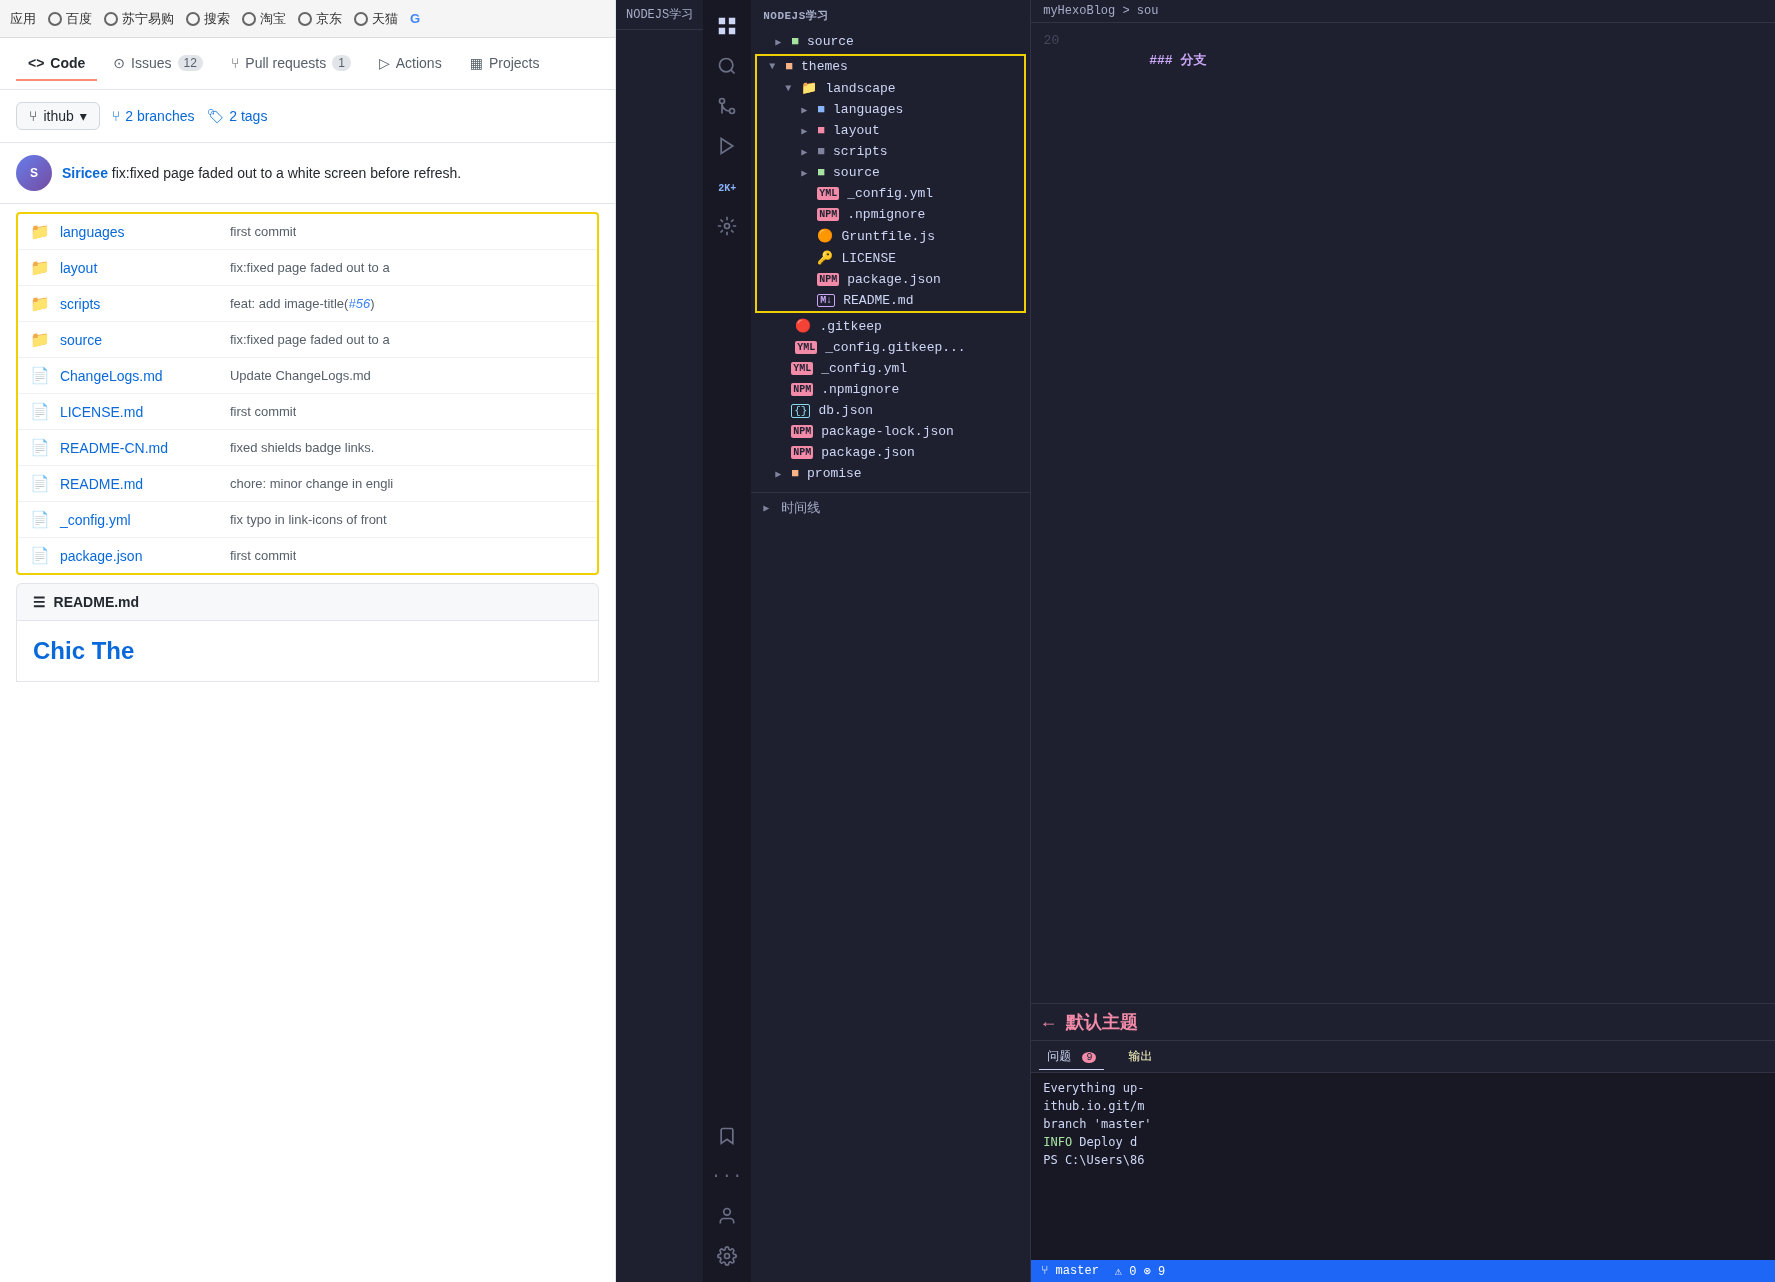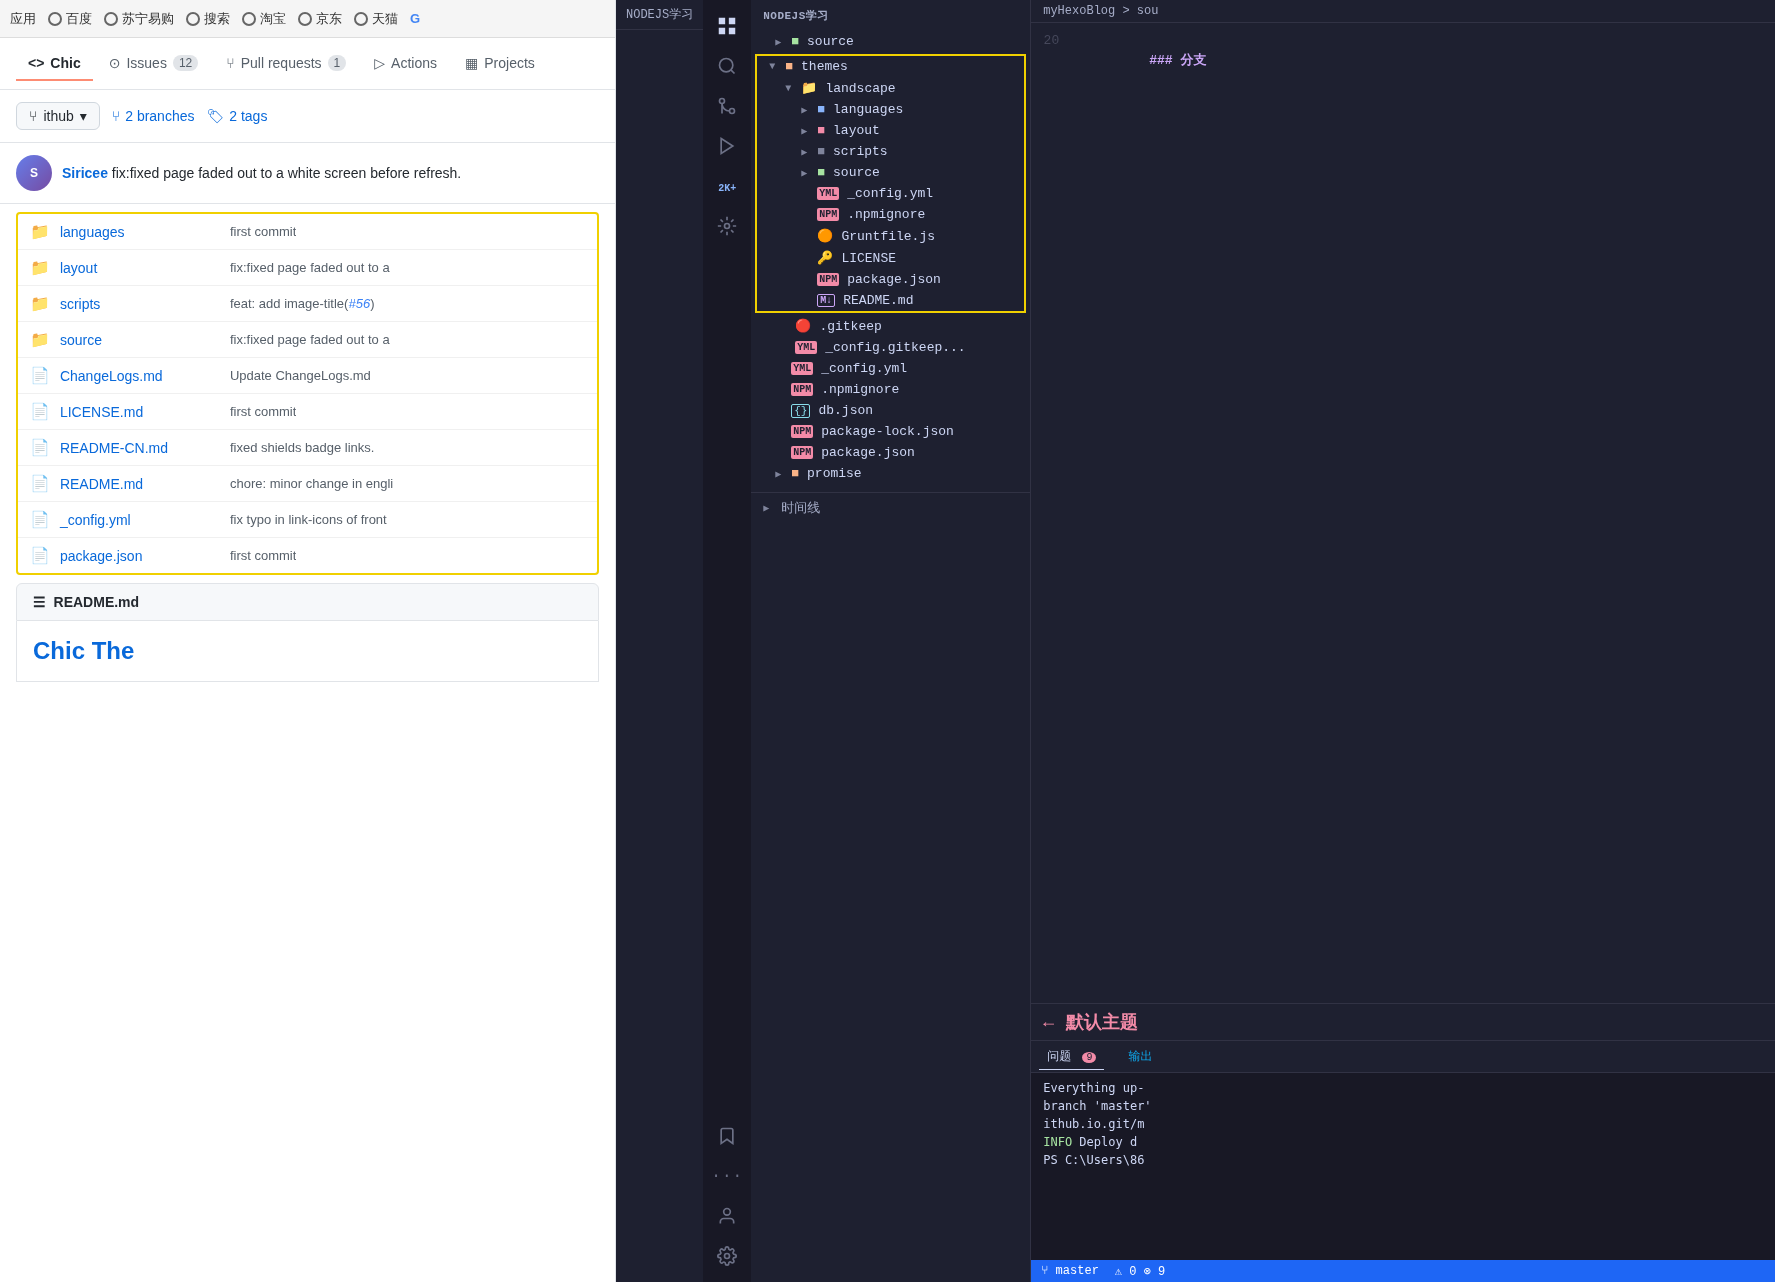--- a/index.html
+++ b/index.html
@@ -391,21 +391,21 @@
       display: flex;
       align-items: center;
       background: #1e2030;
       border-bottom: 1px solid #313244;
       height: 32px;
       padding: 0 8px;
       gap: 16px;
       font-size: 12px;
     }
     .terminal-tab {
-      color: #0ea5e9;
+      color: #fef9c3;
       cursor: pointer;
       padding: 4px 8px;
     }
     .terminal-tab.active {
       color: #cdd6f4;
       border-bottom: 1px solid #cdd6f4;
     }
     .terminal-tab .badge {
       background: #f38ba8;
       color: #1e2030;
@@ -456,21 +456,21 @@
     <span>
       <span class="globe-icon"></span>
       天猫
     </span>
     <span class="g-logo">G</span>
   </div>
 
   <div class="gh-tabs">
     <div class="gh-tab active">
       <span class="gh-tab-icon">&lt;&gt;</span>
-      <span>Chic</span>
+      <span>Code</span>
     </div>
     <div class="gh-tab">
       <span class="gh-tab-icon">⊙</span>
       <span>Issues</span>
       <span class="badge">12</span>
     </div>
     <div class="gh-tab">
       <span class="gh-tab-icon">⑂</span>
       <span>Pull requests</span>
       <span class="badge">1</span>
@@ -806,22 +806,22 @@
           <div class="terminal-tab active">
             <span>问题</span>
             <span class="badge">9</span>
           </div>
           <div class="terminal-tab">
             <span>输出</span>
           </div>
         </div>
         <div class="terminal-content">
           <div class="terminal-line">Everything up-</div>
+          <div class="terminal-line">ithub.io.git/m</div>
           <div class="terminal-line">branch 'master'</div>
-          <div class="terminal-line">ithub.io.git/m</div>
           <div class="terminal-line"><span class="terminal-green">INFO</span>  Deploy d</div>
           <div class="terminal-line">PS C:\Users\86</div>
         </div>
       </div>
 
       <div class="vscode-statusbar">
         <span>⑂ master</span>
         <span>⚠ 0 ⊗ 9</span>
       </div>
     </div>

